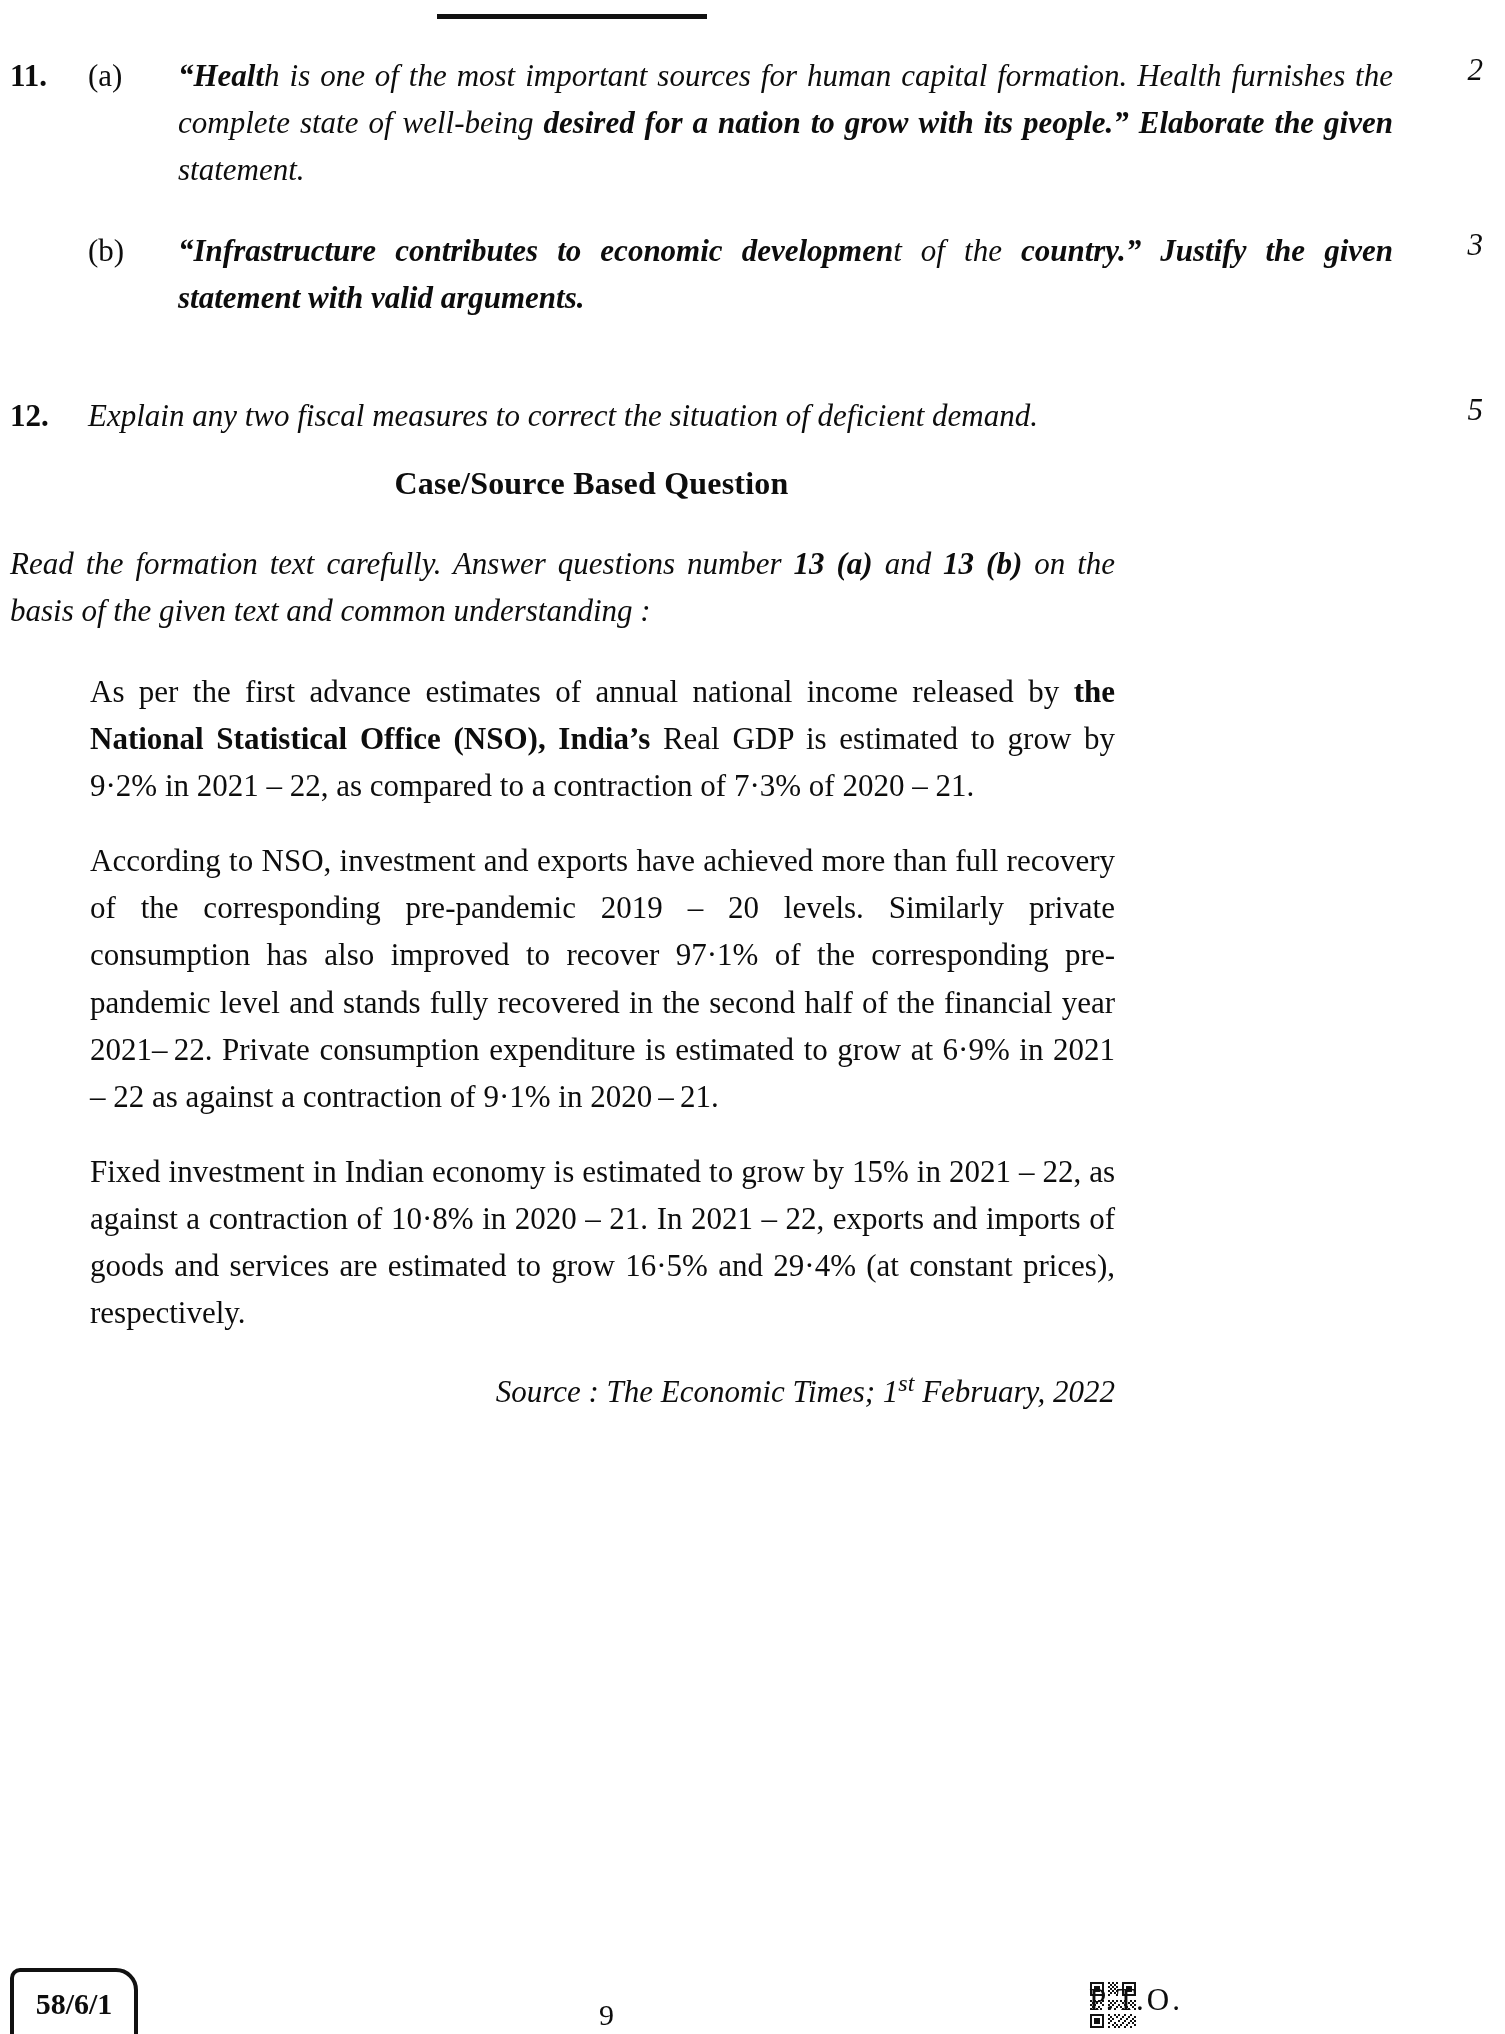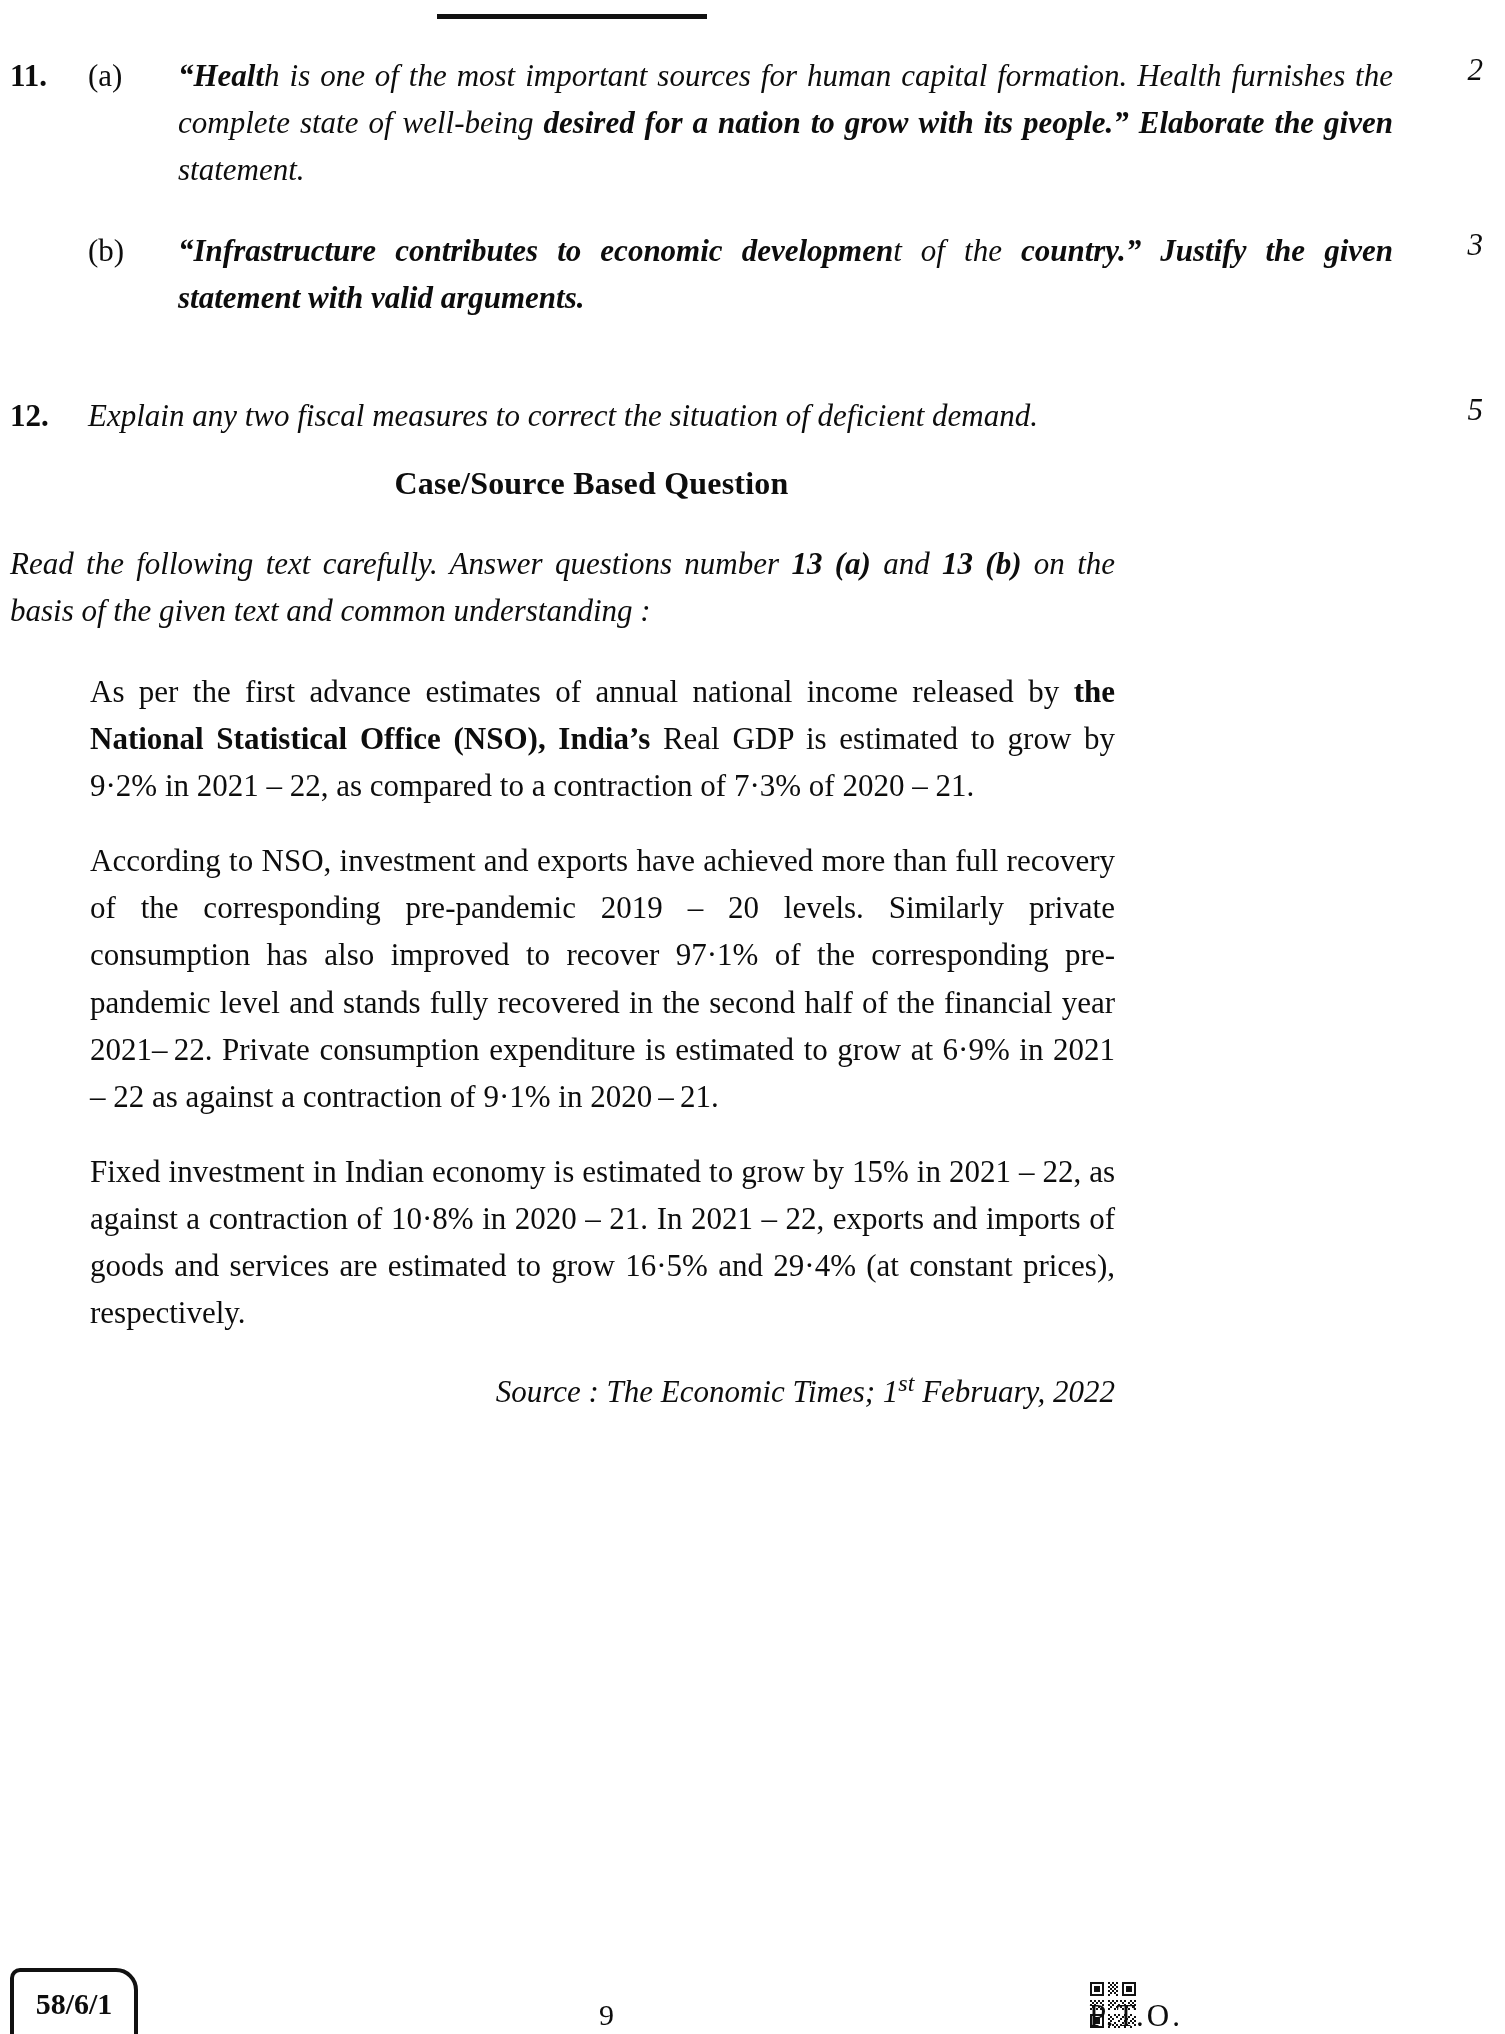--- a/index.html
+++ b/index.html
@@ -181,21 +181,21 @@
     position: absolute;
     left: 1090px;
     bottom: 6px;
     width: 46px;
     height: 46px;
   }
   .qr svg { display: block; }
   .pto {
     position: absolute;
     right: 30px;
-    bottom: 0px;
+    bottom: 16px;
     font-size: 31px;
     letter-spacing: 3px;
     font-weight: 400;
   }
 
   .spacer-lg { height: 70px; }
   .spacer-md { height: 34px; }
 </style>
 </head>
 <body>
@@ -230,21 +230,21 @@
 
     <div class="q-row">
       <div class="q-num">12.</div>
       <div class="q-body just nosub">Explain any two fiscal measures to correct the situation of deficient demand.</div>
       <div class="q-marks">5</div>
     </div>
 
     <div class="section-heading">Case/Source Based Question</div>
 
     <div class="instruction">
-      <span>Read the following text carefully. Answer questions number </span><span class="bold">13 (a)</span><span> and </span><span class="bold">13 (b)</span><span> on the basis of the given text and common understanding :</span>
+      <span>Read the formation text carefully. Answer questions number </span><span class="bold">13 (a)</span><span> and </span><span class="bold">13 (b)</span><span> on the basis of the given text and common understanding :</span>
     </div>
 
     <div class="passage">
 
       <p>
         <span>As per the first advance estimates of annual national income released by </span><span class="bold">the National Statistical Office (NSO), India’s</span><span> Real GDP is estimated to grow by 9·2% in 2021 – 22, as compared to a contraction of 7·3% of 2020 – 21.</span>
       </p>
 
       <p>According to NSO, investment and exports have achieved more than full recovery of the corresponding pre-pandemic 2019 – 20 levels. Similarly private consumption has also improved to recover 97·1% of the corresponding pre-pandemic level and stands fully recovered in the second half of the financial year 2021– 22. Private consumption expenditure is estimated to grow at 6·9% in 2021 – 22 as against a contraction of 9·1% in 2020 – 21.</p>
 

